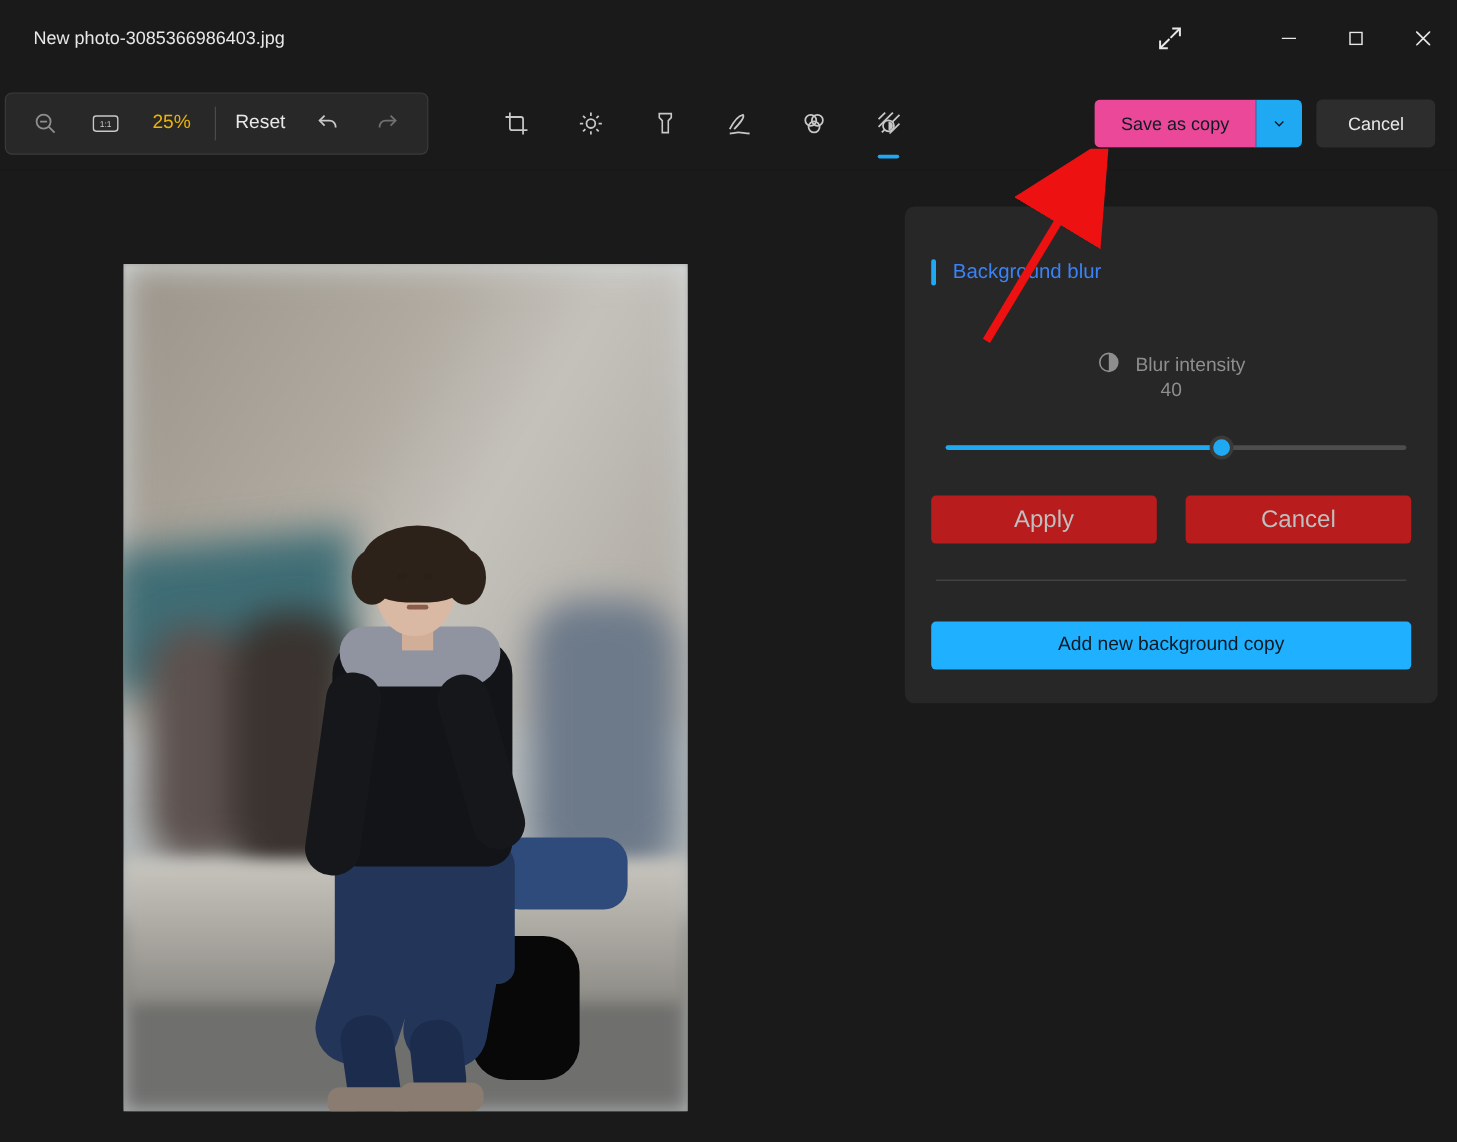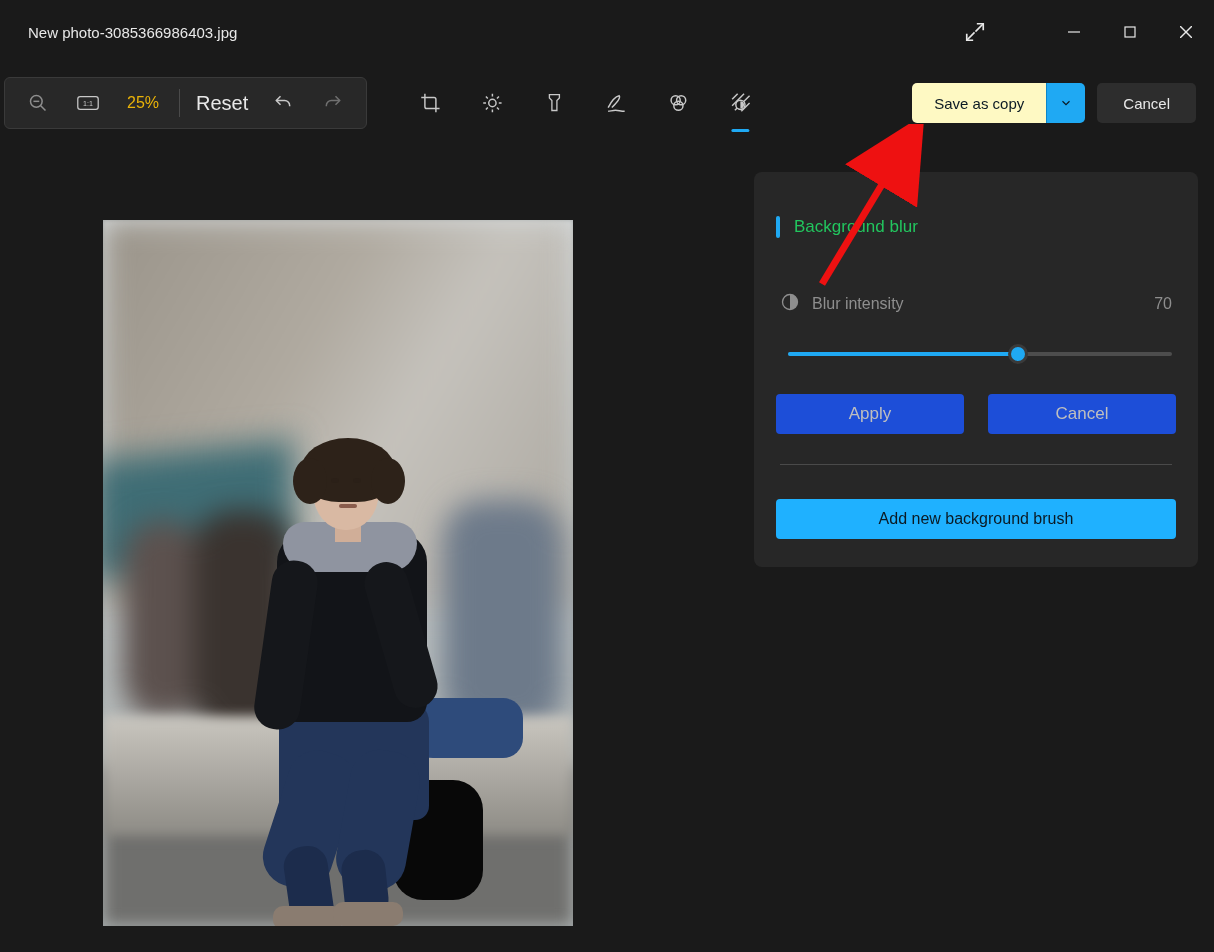--- a/index.html
+++ b/index.html
@@ -44,21 +44,21 @@
     margin-left: 4px;
     padding: 0 8px;
   }
   .tool-left .iconbtn, .tool-mid .iconbtn {
     width: 50px; height: 46px;
     display: flex; align-items: center; justify-content: center;
     color: #c8c8c8;
   }
   .tool-left .zoompct { font-size: 16px; color: #eab308; padding: 0 14px; }
   .tool-left .divider { width: 1px; height: 28px; background: #4a4a4a; margin: 0 6px; }
-  .tool-left .reset { font-size: 20px; color: #e8e8e8; padding: 0 10px; }
+  .tool-left .reset { font-size: 16px; color: #e8e8e8; padding: 0 10px; }
 
   .tool-mid {
     display: flex;
     align-items: center;
     gap: 12px;
     margin-left: auto;
     margin-right: auto;
     position: absolute;
     left: 50%;
     transform: translateX(-56%);
@@ -77,21 +77,21 @@
     gap: 12px;
     margin-left: auto;
     margin-right: 18px;
   }
   .save-split {
     display: flex;
     border-radius: 5px;
     overflow: hidden;
   }
   .save-btn {
-    background: #fef9c3;
+    background: #ec4899;
     color: #0b1a24;
     font-size: 15px;
     padding: 0 22px;
     height: 40px;
     display: flex; align-items: center;
     border-right: 1px solid #0c86c9;
   }
   .save-drop {
     background: #1fa9f3;
     width: 38px; height: 40px;
@@ -160,31 +160,31 @@
   .panel {
     position: absolute;
     right: 16px; top: 30px;
     width: 444px;
     background: #272727;
     border-radius: 8px;
     padding: 26px 22px 28px 22px;
   }
   .panel-title-row { display: flex; align-items: center; gap: 14px; margin: 18px 0 54px 0;}
   .panel-title-bar { width: 4px; height: 22px; background: #1fa9f3; border-radius: 2px;}
-  .panel-title { font-size: 17px; color: #22c55e; }
-
-  .intensity-row { display: flex; align-items: center; justify-content: space-between; color:#8e8e8e; font-size:16px; padding: 0 4px;}
+  .panel-title { font-size: 17px; color: #3b82f6; }
+
+  .intensity-row { display: flex; align-items: center; justify-content: space-between; color:#8e8e8e; font-size:16px; padding: 0 4px; flex-direction: column;}
   .intensity-row .lbl { display:flex; align-items:center; gap:12px;}
   .slider-wrap { position: relative; height: 28px; margin: 24px 4px 26px 12px;}
   .slider-track { position:absolute; left:0; right:0; top:50%; height:4px; background:#4d4d4d; border-radius:2px; transform:translateY(-50%);}
   .slider-fill { position:absolute; left:0; top:50%; height:4px; background:#1fa9f3; border-radius:2px; transform:translateY(-50%);}
   .slider-thumb { position:absolute; top:50%; width:20px; height:20px; background:#1fa9f3; border-radius:50%; transform:translate(-50%,-50%); border:3px solid #3a3a3a;}
 
   .btn-row { display:flex; gap:24px; margin-bottom: 30px;}
-  .panel-btn { flex:1; height:40px; background:#1d4ed8; color:#bfbfbf; font-size:17px; display:flex; align-items:center; justify-content:center; border-radius:4px;}
+  .panel-btn { flex:1; height:40px; background:#b91c1c; color:#bfbfbf; font-size:20px; display:flex; align-items:center; justify-content:center; border-radius:4px;}
   .panel-divider { height:1px; background:#4a4a4a; margin: 8px 4px 34px 4px;}
 
   .brush-row { display:flex; align-items:center; justify-content:space-between; color:#8e8e8e; font-size:16px; padding: 0 4px; margin-bottom: 48px;}
   .toggle { display:flex; align-items:center; gap:12px;}
   .toggle-sw { width:44px; height:22px; background:#121212; border-radius:12px; position:relative; border:1px solid #4a4a4a;}
   .toggle-kn { position:absolute; left:2px; top:2px; width:16px; height:16px; background:#7a7a7a; border-radius:50%;}
 
   .add-blur { height:40px; background:#1fb1ff; color:#0b1a24; font-size:16px; display:flex; align-items:center; justify-content:center; border-radius:4px;}
 
   
@@ -367,38 +367,38 @@
     <div class="intensity-row">
       <div class="lbl">
         <span>
           <svg width="20" height="20" viewBox="0 0 24 24" fill="none" stroke="#8e8e8e" stroke-width="1.6">
               <circle cx="12" cy="12" r="9"></circle>
               <path d="M12 3a9 9 0 010 18z" fill="#8e8e8e" stroke="none"></path>
             </svg>
         </span>
         <span>Blur intensity</span>
       </div>
-      <div>70</div>
+      <div>40</div>
     </div>
 
     <div class="slider-wrap">
       <div class="slider-track"></div>
       <div class="slider-fill" id="slider-fill" style="width: 60%;"></div>
       <div class="slider-thumb" id="slider-thumb" style="left: 60%;"></div>
     </div>
 
     <div class="btn-row">
       <div class="panel-btn">Apply</div>
       <div class="panel-btn">Cancel</div>
     </div>
 
     <div class="panel-divider"></div>
 
 
-    <div class="add-blur">Add new background brush</div>
+    <div class="add-blur">Add new background copy</div>
   </div>
 </div>
 
 <svg class="arrow" viewBox="0 0 140 170">
   <defs>
     <marker id="ah" markerWidth="12" markerHeight="12" refX="8" refY="6" orient="auto">
       <path d="M0,0 L12,6 L0,12 z" fill="#e11"></path>
     </marker>
   </defs>
   <line x1="30" y1="160" x2="118" y2="14" stroke="#e11" stroke-width="7" marker-end="url(#ah)"></line>

